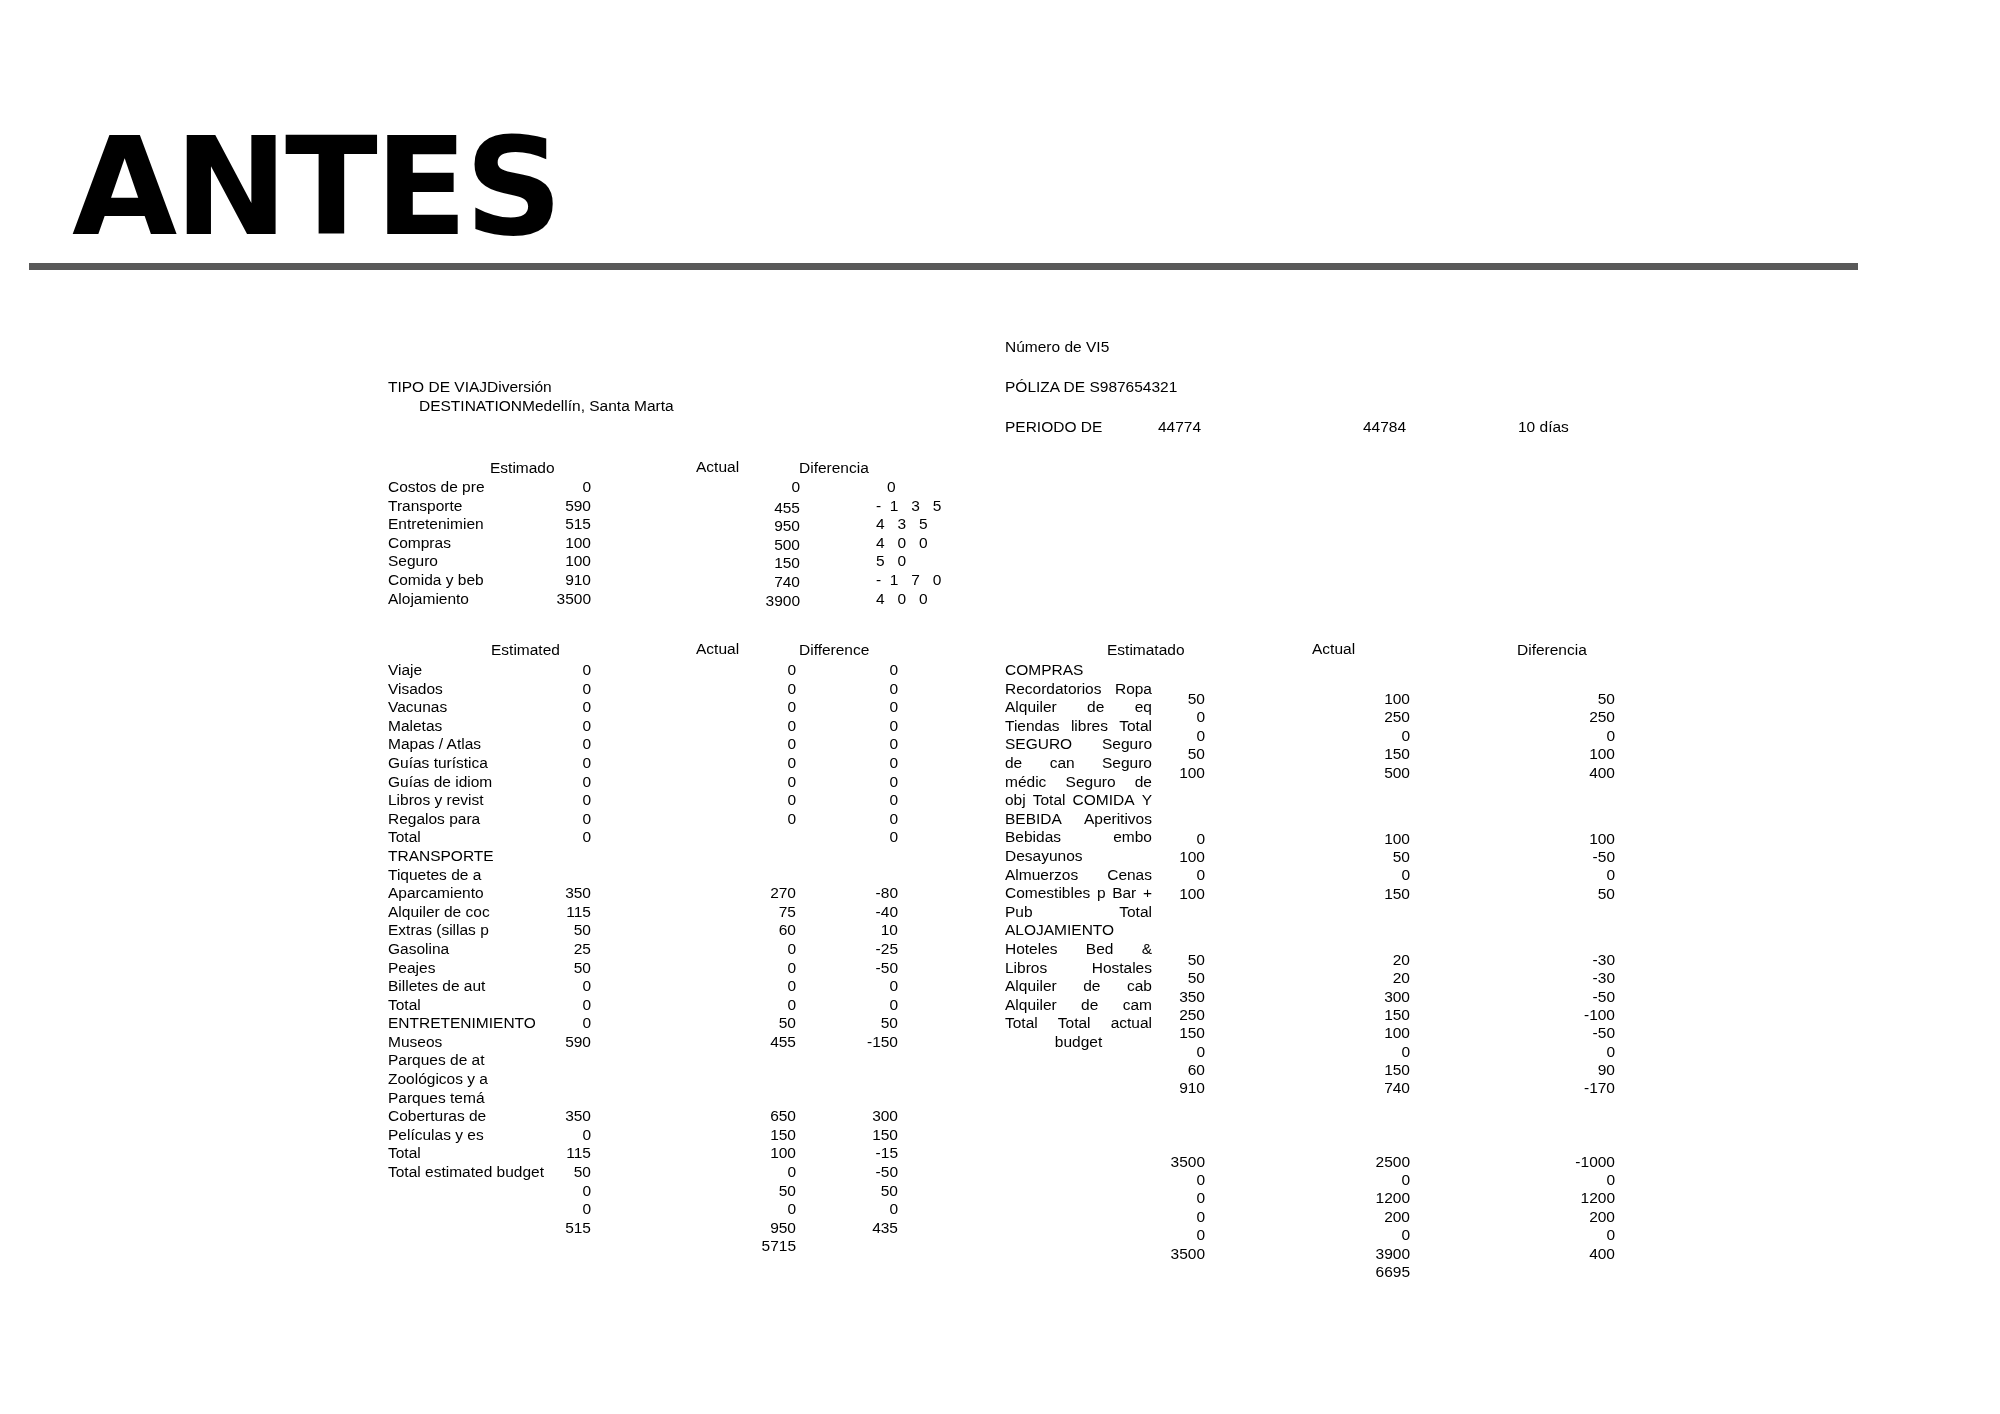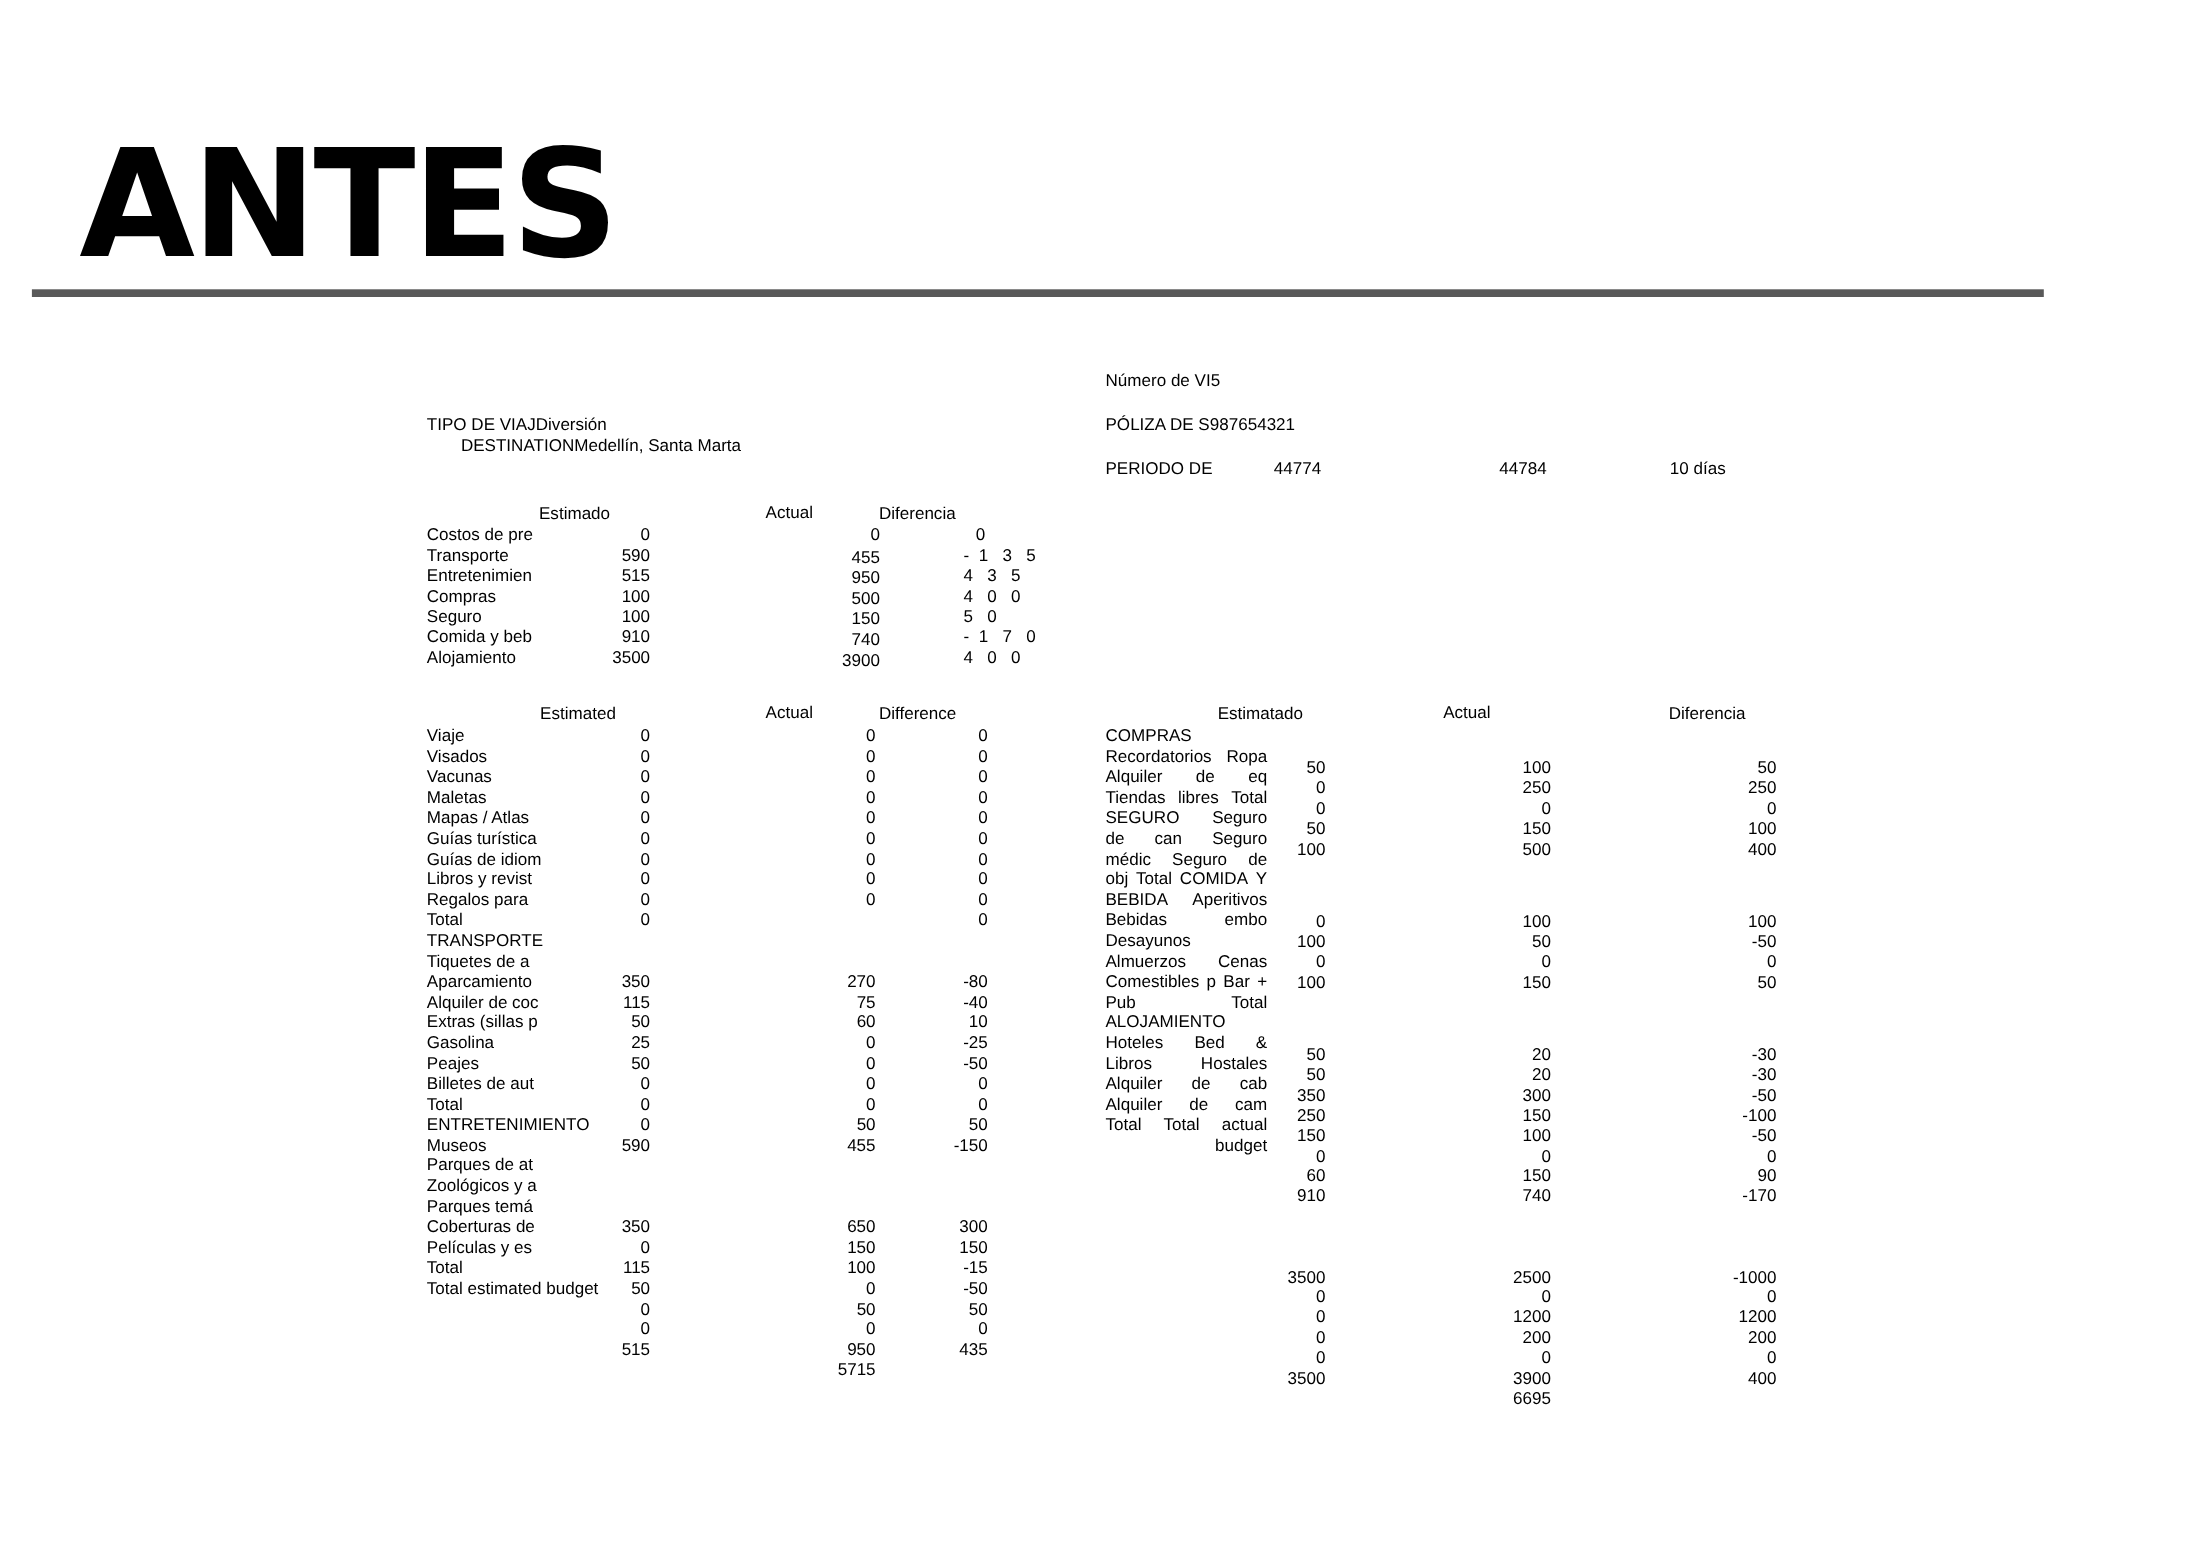--- a/index.html
+++ b/index.html
@@ -364,21 +364,21 @@
     <div>
       <span>Alquiler</span>
       <span>de</span>
       <span>cam</span>
     </div>
     <div>
       <span>Total</span>
       <span>Total</span>
       <span>actual</span>
     </div>
-    <div style="justify-content: flex-end;">
+    <div style="justify-content: center;">
       <span>budget</span>
     </div>
   </div>
 <div id="rvalues">
     <div class="abs r" style="top: 690px; right: 795px;">50</div>
     <div class="abs r" style="top: 690px; right: 590px;">100</div>
     <div class="abs r" style="top: 690px; right: 385px;">50</div>
     <div class="abs r" style="top: 708px; right: 795px;">0</div>
     <div class="abs r" style="top: 708px; right: 590px;">250</div>
     <div class="abs r" style="top: 708px; right: 385px;">250</div>

